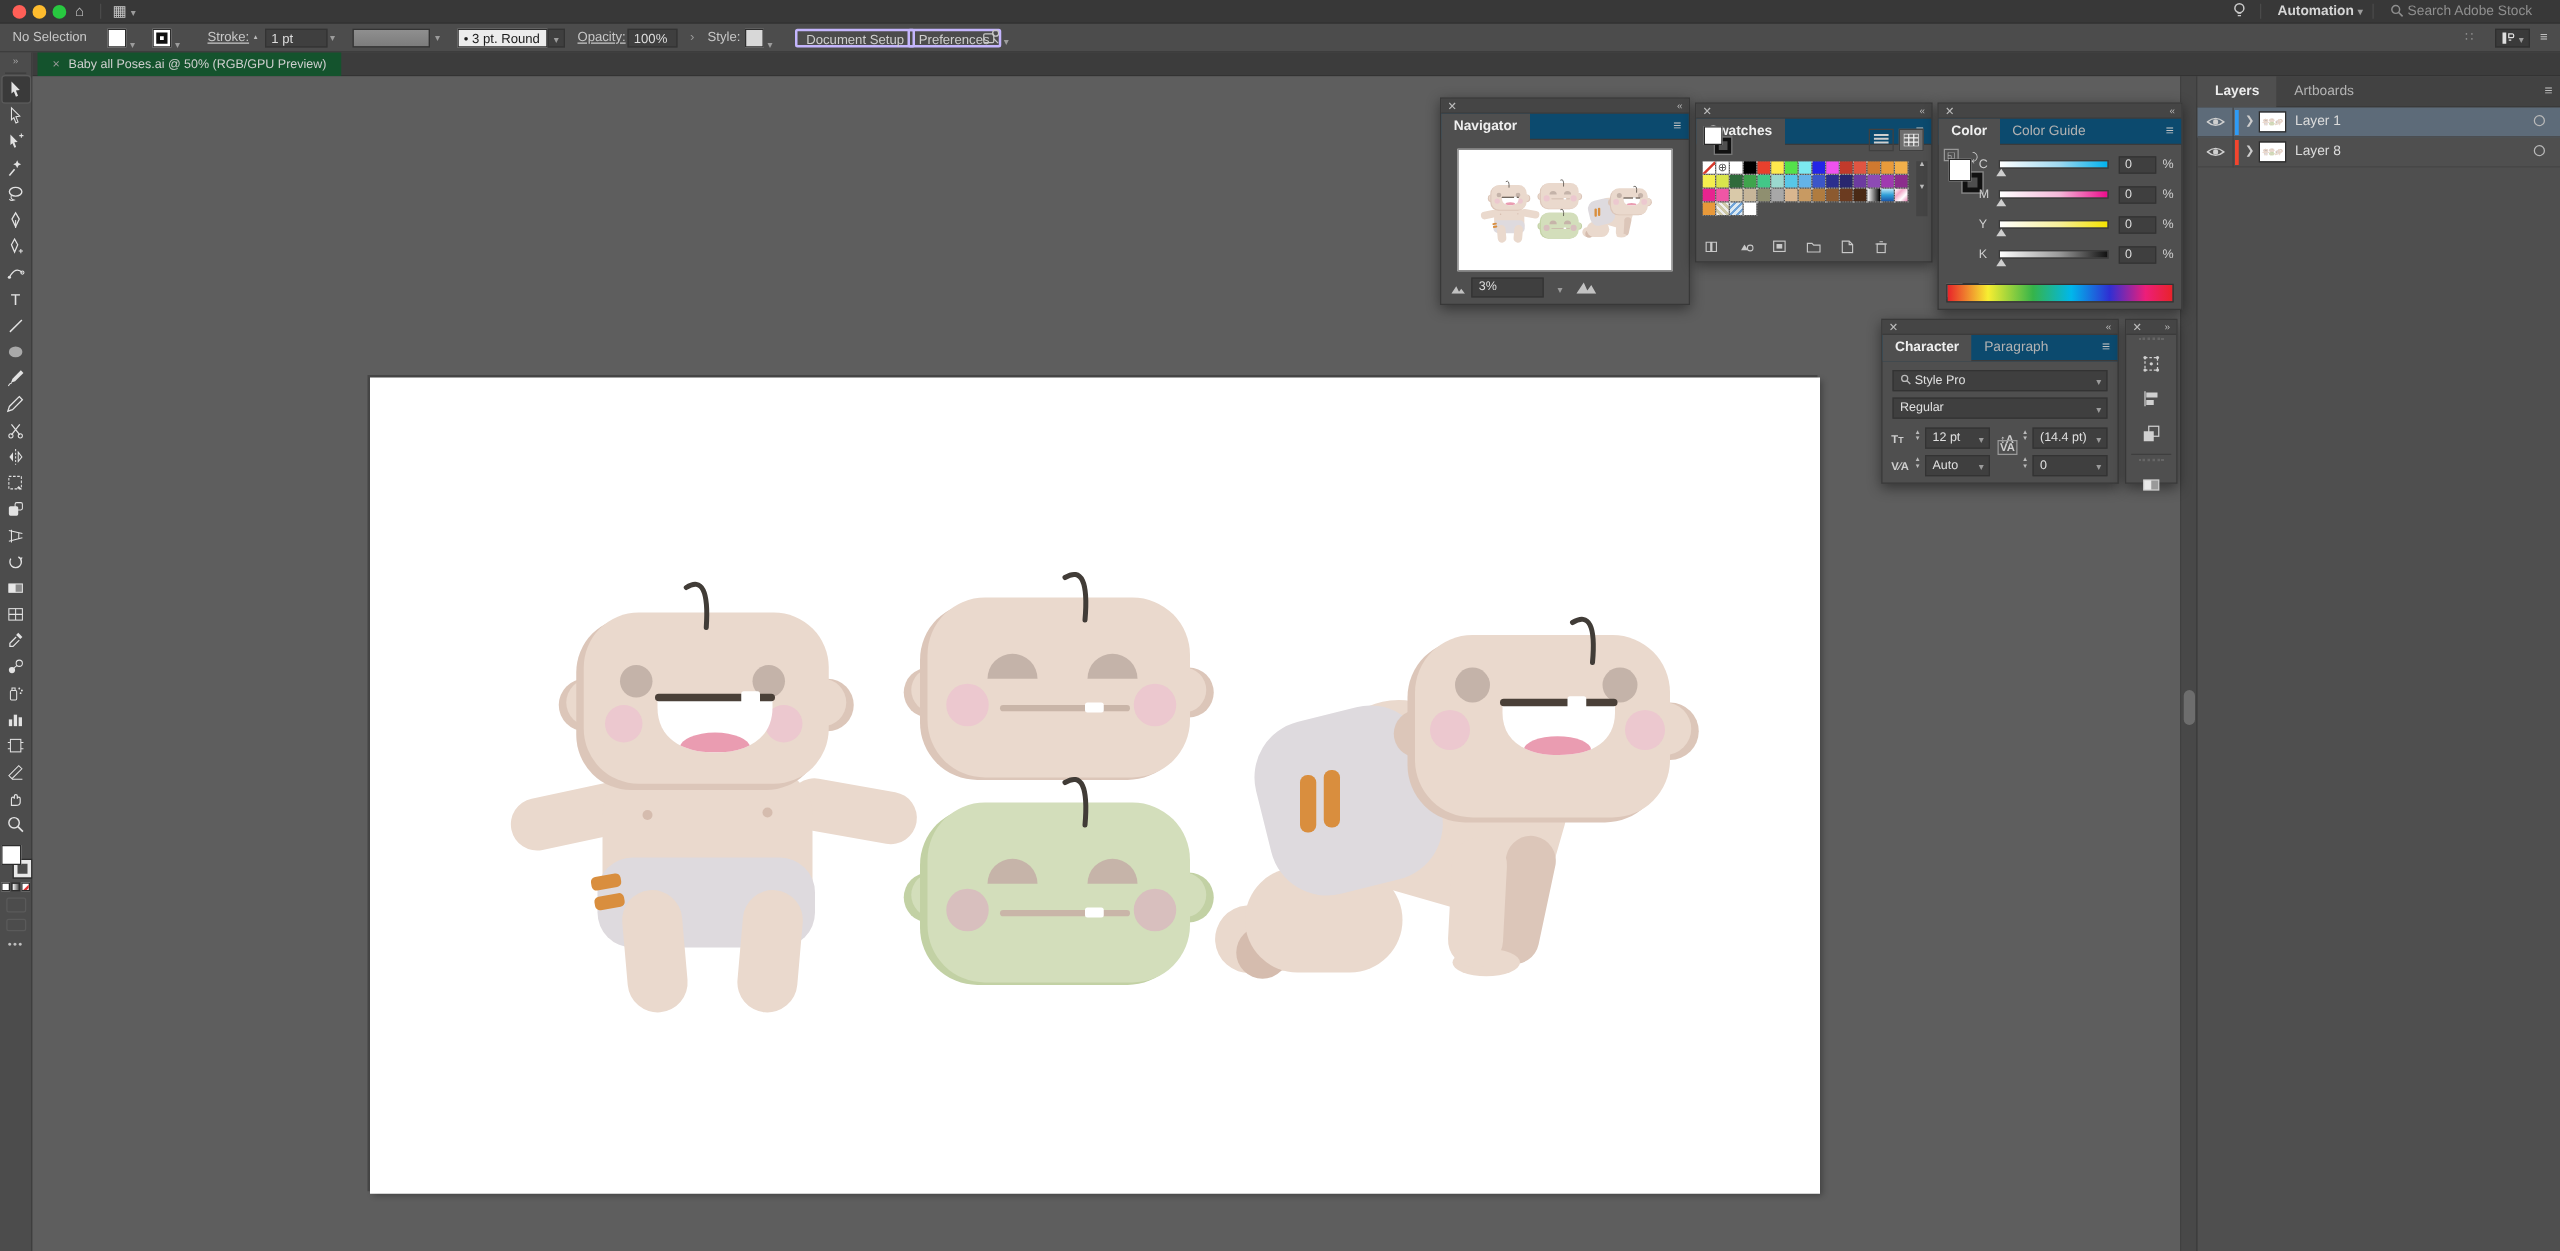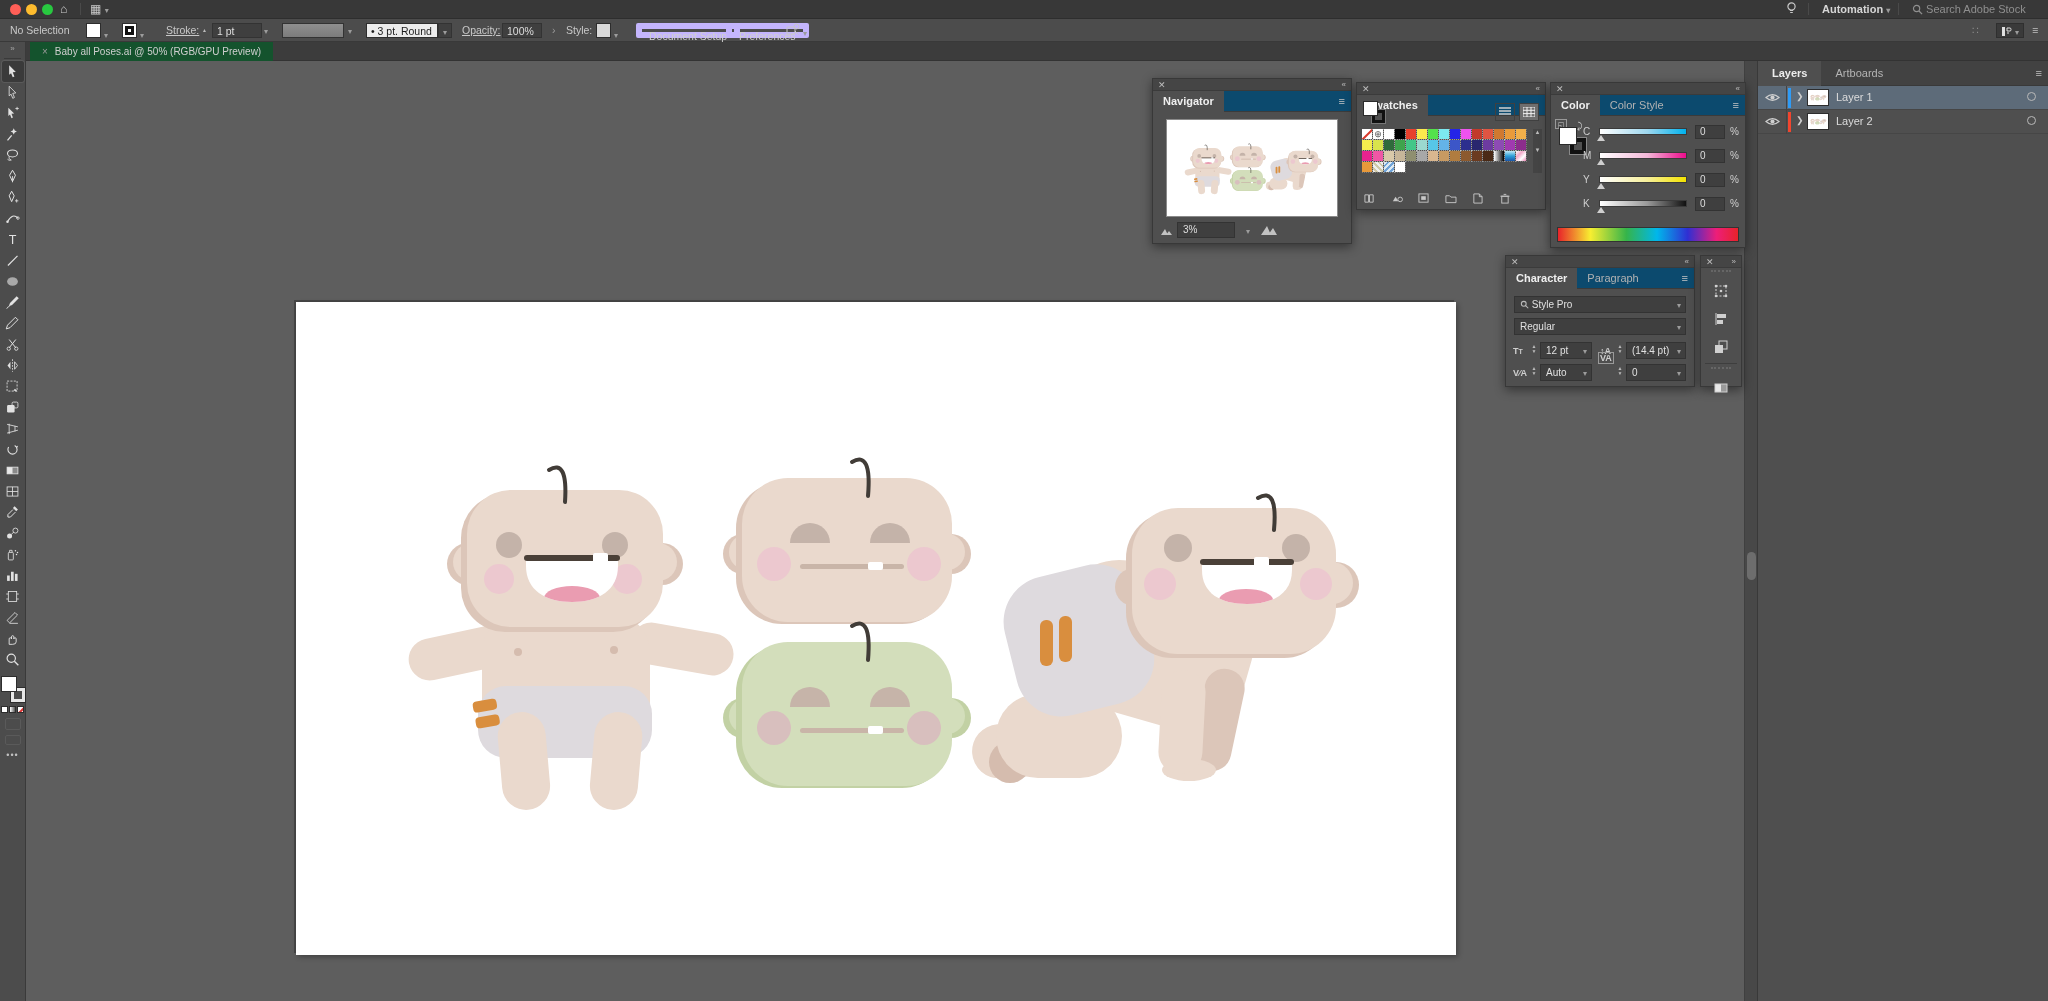--- a/index.html
+++ b/index.html
@@ -25,21 +25,21 @@
     border-bottom:1px solid #393939; color:#c8c8c8; font-size:10.5px; }
   #controlbar .it { position:absolute; top:4px; height:15px; line-height:15px; }
   .swbox { width:15px; height:15px; border:1px solid #2d2d2d; background:#fff; display:inline-block; }
   .swbox.stroke { background:#fff; position:relative; }
   .swbox.stroke::after { content:""; position:absolute; inset:2px; border:3px solid #111; }
   .underl { text-decoration:underline; }
   .darkfield { background:#3f3f3f; border:1px solid #333; color:#ddd; padding:0 4px;
     height:15px; line-height:13px; display:inline-block; }
   .stepper { display:inline-block; width:9px; font-size:5px; color:#bbb; line-height:5px;
     vertical-align:middle; text-align:center; }
-  .btn { border:6px solid #c4b5fd; border-radius:2px; padding:0 7px; height:17px;
+  .btn { border:2px solid #c4b5fd; border-radius:2px; padding:0 7px; height:17px;
     line-height:15px; display:inline-block; color:#cfcfcf; }
   .brushdrop { background:#ececec; color:#1c1c1c; border:1px solid #2d2d2d; height:16px;
     line-height:14px; padding:0 4px; display:inline-block; }
   .profilefield { background:linear-gradient(#8f8f8f,#7c7c7c); border:1px solid #333;
     width:62px; height:14px; display:inline-block; }
 
   
   #tabbar { left:26px; top:42px; width:2022px; height:19px; background:#3c3c3c;
     border-bottom:1px solid #333; }
   #doctab { position:absolute; left:4px; top:0; height:19px; background:#14532d;
@@ -608,21 +608,21 @@
           <svg class="eye" viewBox="0 0 16 12">
             <path d="M1 6 Q8 0 15 6 Q8 12 1 6 Z" fill="none" stroke="#cfcfcf" stroke-width="1.2"></path>
             <circle cx="8" cy="6" r="2.2" fill="#cfcfcf"></circle>
           </svg>
           <span class="ecol"></span>
           <span class="cbar" style="background:#f2452e"></span>
           <span class="exp">❯</span>
           <span class="thumb"><svg width="20" height="15" viewBox="0 0 1160 653">
               <use href="#art"></use>
             </svg></span>
-          <span class="lname">Layer 2</span>
+          <span class="lname">Layer 8</span>
           <span class="target"></span>
         </div>
       </div>
   </div>
 
   <div id="navigator" class="panel">
     <div class="phead">
       <span class="px">✕</span>
       <span class="pc">«</span>
     </div>
@@ -746,21 +746,21 @@
           </svg></span>
       </div>
   </div>
 
   <div id="colorpanel" class="panel">
     <div class="phead">
       <span class="px">✕</span>
       <span class="pc">«</span>
     </div>
     <div class="ptabs">
-      <span class="ptab active">Color</span><span class="ptab">Color Style</span>
+      <span class="ptab active">Color</span><span class="ptab">Color Guide</span>
       <span class="pmenu">≡</span>
     </div>
     <span id="col-mini">◱</span>
     <span id="col-swap">⤸</span>
     <div id="col-proxy">
       <span class="stk"></span>
       <span class="fil"></span>
     </div>
     <div id="channels">
         <div class="chrow" style="top: 42px;">

